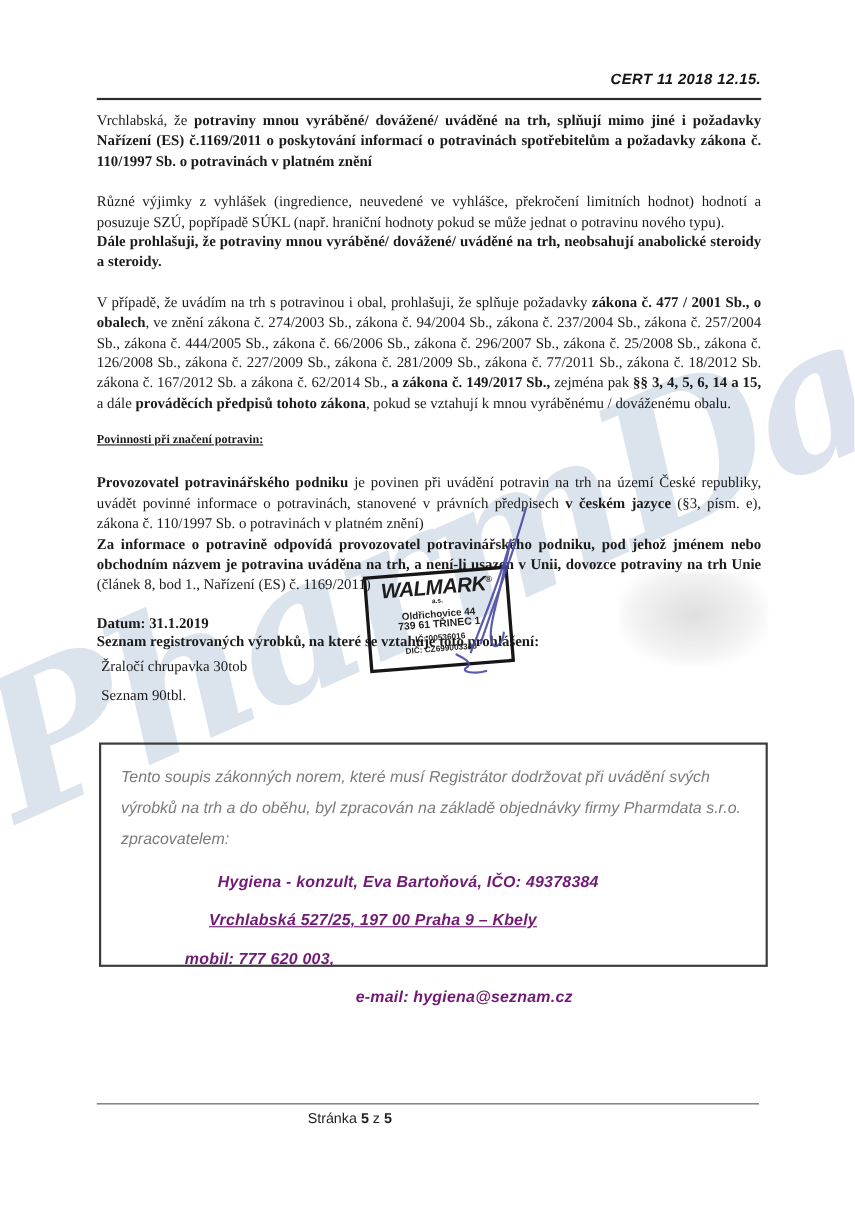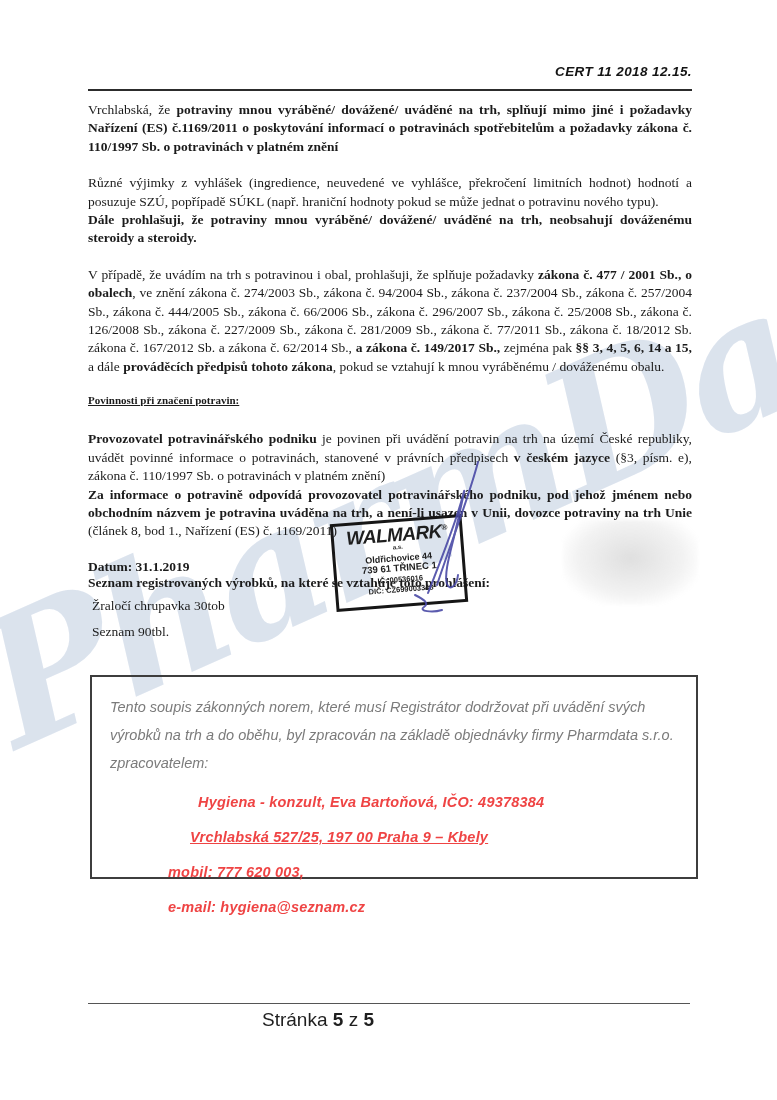--- a/index.html
+++ b/index.html
@@ -49,26 +49,26 @@
   p.product:first-of-type { margin-top:14px; }
   
   .info-box {
     box-sizing:border-box; width:608px; height:204px; margin:32px 0 0 2px;
     border:2px solid #3d3d3d; padding:16px 20px 0 18px;
     font-family:"Liberation Sans", sans-serif; font-style:italic;
   }
   .info-box .intro { margin:0; font-size:14.5px; line-height:28px; color:#7b7b7b; }
   .info-box .contact {
     margin:16px 0 0 0; font-size:14.5px; line-height:19px;
-    font-weight:bold; color:#ef4444; letter-spacing:0.2px;
+    font-weight:bold; color:#701a75; letter-spacing:0.2px;
   }
   .c-name { margin-left:88px !important; }
   .c-addr { margin-left:80px !important;text-decoration:underline; }
   .c-mob  { margin-left:58px !important; font-weight:600 !important; }
-  .c-mail { margin-left:58px !important; font-weight:600 !important; }
+  .c-mail { margin-left:58px !important; font-weight:600 !important;text-align:center; }
   
   .stamp {
     position:absolute; left:333px; top:519px; width:126px; height:82px; z-index:3;
     border:3px solid #161616; transform:rotate(-4.5deg);
     text-align:center; font-family:"Liberation Sans", sans-serif; color:#1e1e1e;
     background:rgba(255,255,255,0.0);
   }
   .stamp-brand { font-size:19px; font-weight:900; font-style:italic;
                  letter-spacing:-0.5px; line-height:1; margin-top:3px; }
   .stamp-brand sup { font-size:8px; font-style:normal; }
@@ -77,41 +77,41 @@
   .st-a1 { font-size:9px;  margin-top:3px; line-height:1.15; }
   .st-a2 { font-size:9.5px; line-height:1.15; }
   .st-sm { font-size:7.5px; line-height:1.2; margin-top:1px; }
   
   .signature { position:absolute; left:390px; top:445px; z-index:4; }
   
   .footer-rule { position:absolute; left:88px; top:1003px; width:602px;
                  border-top:1.5px solid #555; z-index:2; }
   .footer {
     position:absolute; top:1009px; left:0; width:636px; text-align:center;
-    font-family:"Liberation Sans", sans-serif; font-size:19px; color:#1f1f1f; z-index:2;
+    font-family:"Liberation Sans", sans-serif; font-size:13px; color:#1f1f1f; z-index:2;
   }
 </style>
 </head>
 <body>
 
 <div class="page">
 
   <div class="watermark">PharmData</div>
   <div class="smudge"></div>
 
   <div class="content">
 
     <div class="cert-ref">CERT 11 2018 12.15.</div>
     <div class="rule"></div>
 
     <p class="body"><span>Vrchlabská, že </span><b>potraviny mnou vyráběné/ dovážené/ uváděné na trh, splňují mimo jiné i požadavky Nařízení (ES) č.1169/2011 o poskytování informací o potravinách spotřebitelům a požadavky zákona č. 110/1997 Sb. o potravinách v platném znění</b></p>
 
     <div class="para-group">
       <p class="body m0">Různé výjimky z vyhlášek (ingredience, neuvedené ve vyhlášce, překročení limitních hodnot) hodnotí a posuzuje SZÚ, popřípadě SÚKL (např. hraniční hodnoty pokud se může jednat o potravinu nového typu).</p>
-      <p class="body m0 bold">Dále prohlašuji, že potraviny mnou vyráběné/ dovážené/ uváděné na trh, neobsahují dováženému steroidy a steroidy.</p>
+      <p class="body m0 bold">Dále prohlašuji, že potraviny mnou vyráběné/ dovážené/ uváděné na trh, neobsahují anabolické steroidy a steroidy.</p>
     </div>
 
     <p class="body"><span>V případě, že uvádím na trh s potravinou i obal, prohlašuji, že splňuje požadavky </span><b>zákona č. 477 / 2001 Sb., o obalech</b><span>, ve znění zákona č. 274/2003 Sb., zákona č. 94/2004 Sb., zákona č. 237/2004 Sb., zákona č. 257/2004 Sb., zákona č. 444/2005 Sb., zákona č. 66/2006 Sb., zákona č. 296/2007 Sb., zákona č. 25/2008 Sb., zákona č. 126/2008 Sb., zákona č. 227/2009 Sb., zákona č. 281/2009 Sb., zákona č. 77/2011 Sb., zákona č. 18/2012 Sb. zákona č. 167/2012 Sb. a zákona č. 62/2014 Sb., </span><b>a zákona č. 149/2017 Sb.,</b><span> zejména pak </span><b>§§ 3, 4, 5, 6, 14 a 15,</b><span> a dále </span><b>prováděcích předpisů tohoto zákona</b><span>, pokud se vztahují k mnou vyráběnému / dováženému obalu.</span></p>
 
     <h3 class="section-heading">Povinnosti při značení potravin:</h3>
 
     <div class="para-group">
       <p class="body m0"><b>Provozovatel potravinářského podniku</b><span> je povinen při uvádění potravin na trh na území České republiky, uvádět povinné informace o potravinách, stanovené v právních předpisech </span><b>v českém jazyce</b><span> (§3, písm. e), zákona č. 110/1997 Sb. o potravinách v platném znění)</span></p>
       <p class="body m0"><b>Za informace o potravině odpovídá provozovatel potravinářského podniku, pod jehož jménem nebo obchodním názvem je potravina uváděna na trh, a není-li usazen v Unii, dovozce potraviny na trh Unie</b><span> (článek 8, bod 1., Nařízení (ES) č. 1169/2011)</span></p>
     </div>

